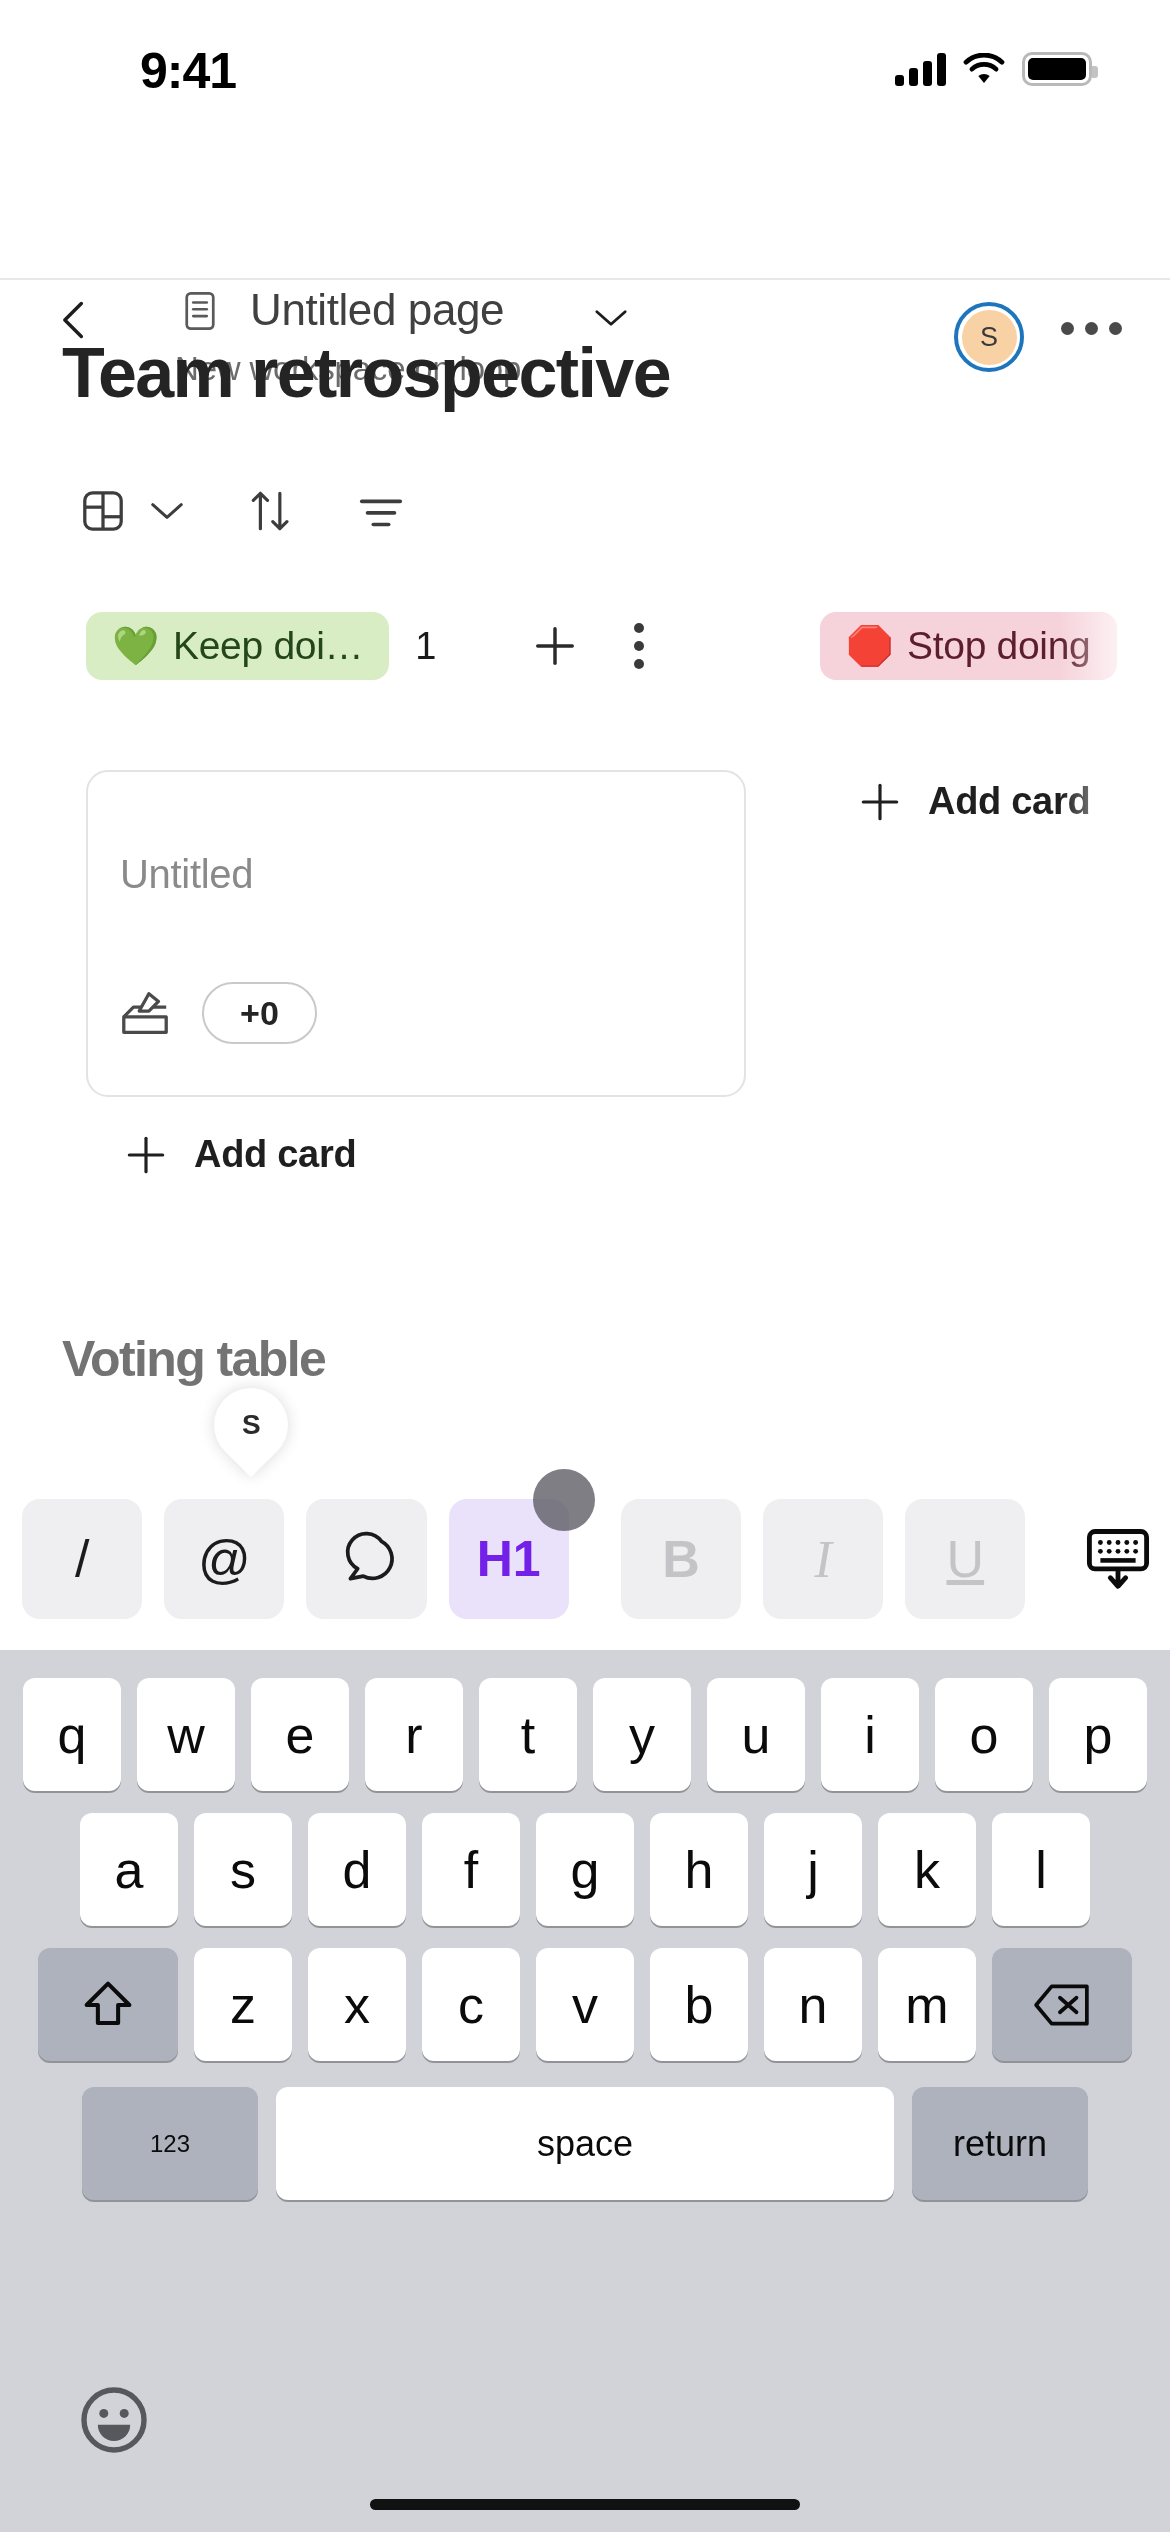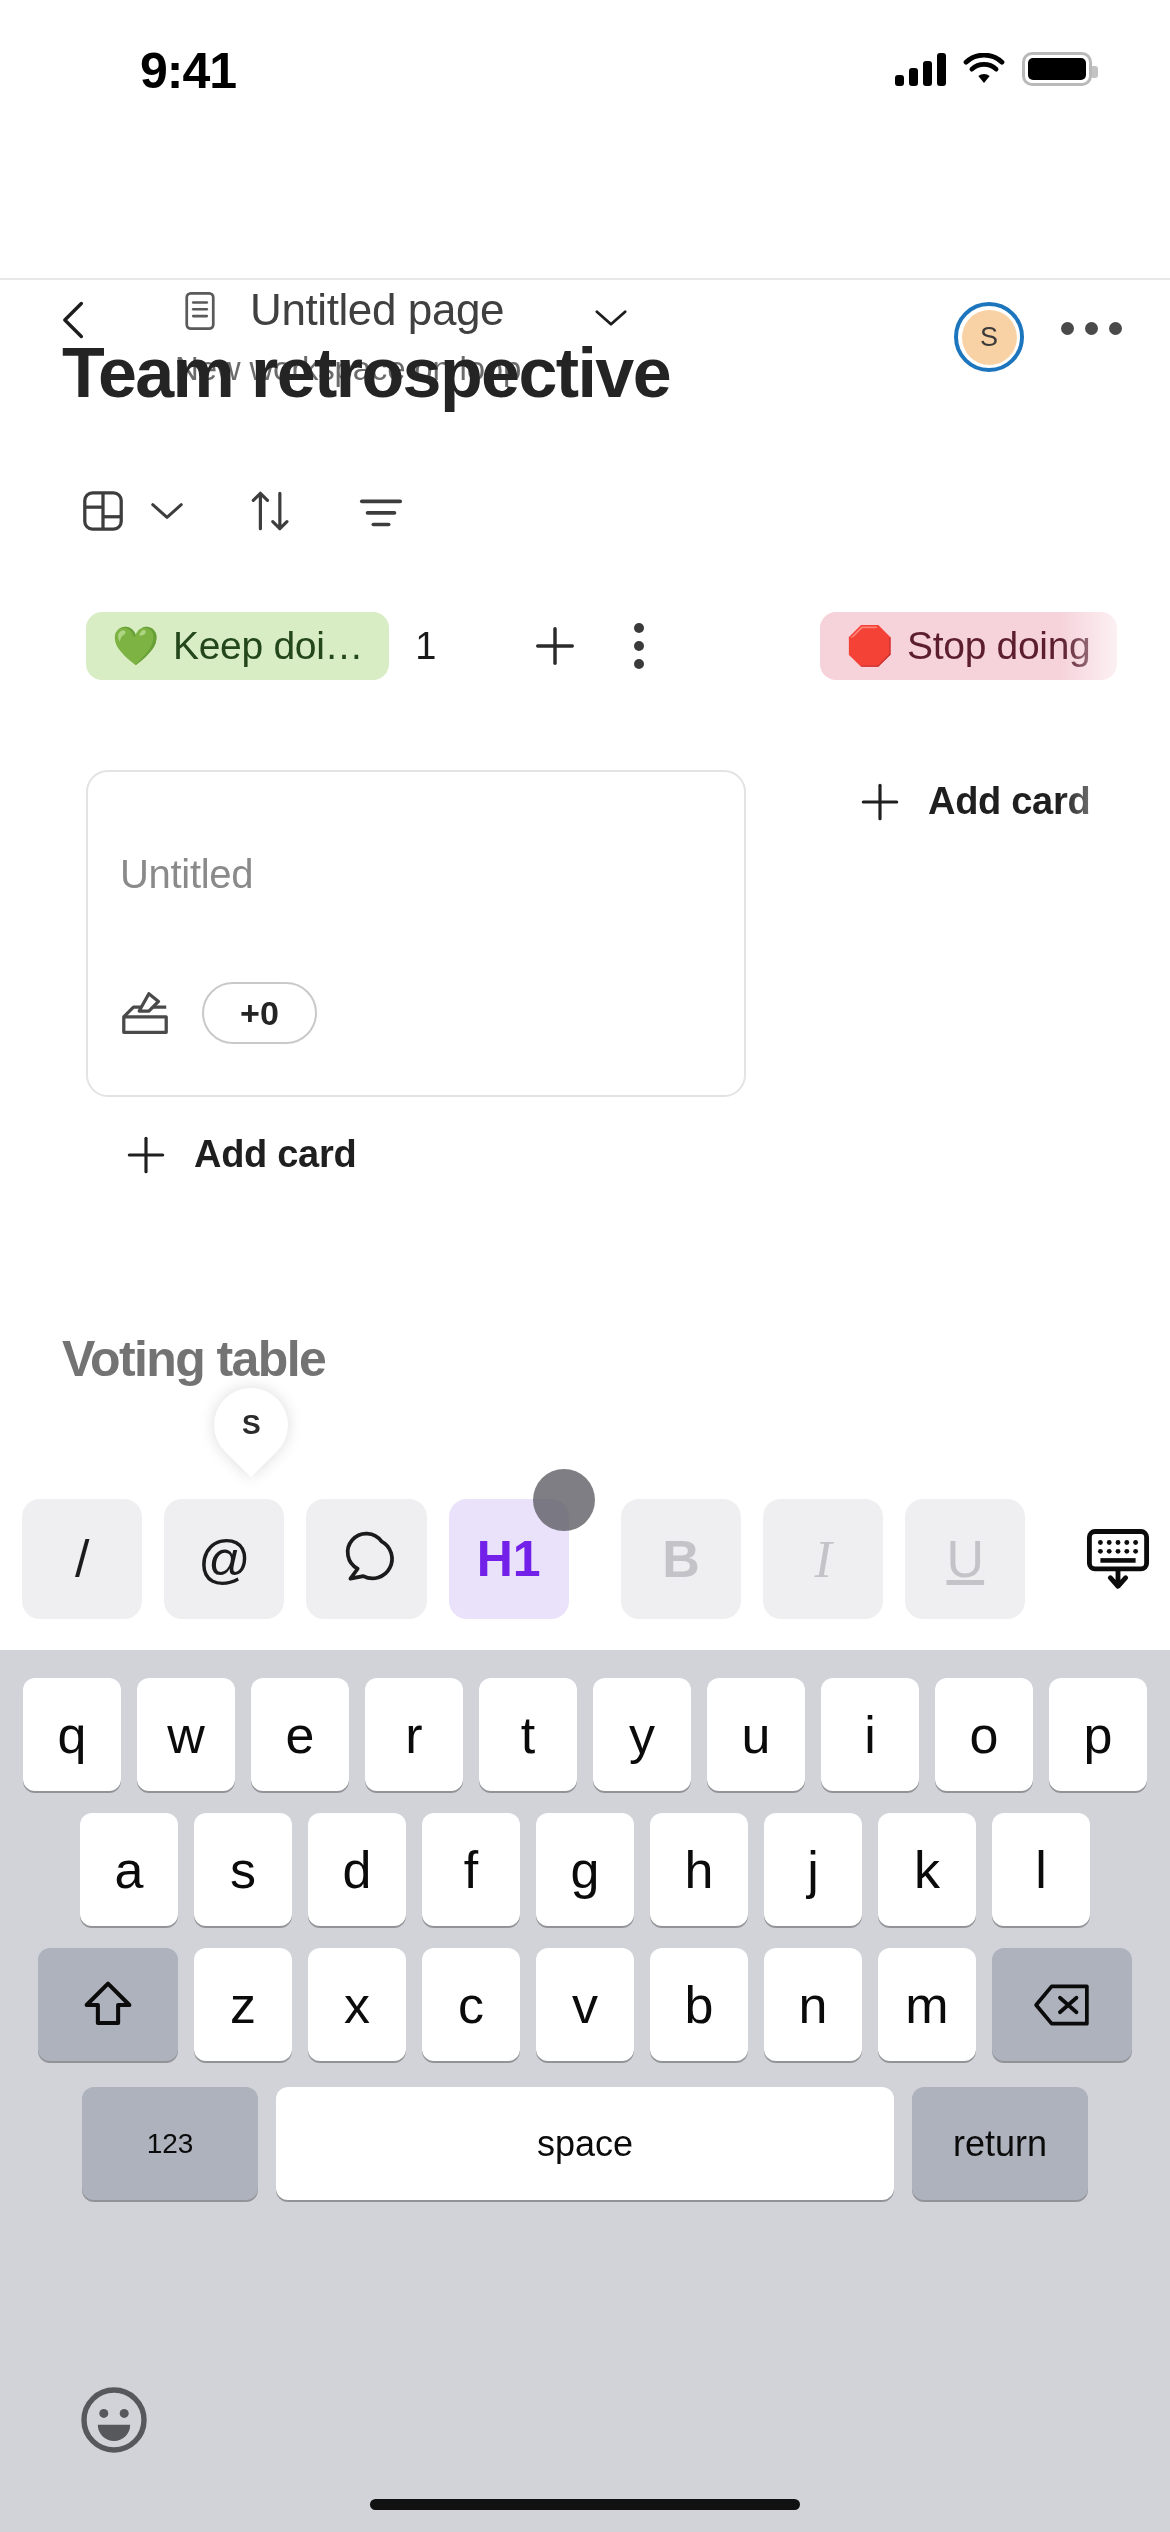--- a/index.html
+++ b/index.html
@@ -195,21 +195,21 @@
   .krow3 { padding-top: 22px; gap: 16px; }
   .krow4 { padding-top: 26px; gap: 18px; }
   .key {
     width: 98px; height: 113px; border-radius: 12px; background: #fff;
     box-shadow: 0 2px 0 rgba(0,0,0,0.30);
     display: flex; align-items: center; justify-content: center;
     font-size: 52px; color: #0b0b0b;
   }
   .key.dark { background: #adb2bd; box-shadow: 0 2px 0 rgba(0,0,0,0.30); }
   .key.wide { width: 140px; }
-  .key.fn { width: 176px; font-size: 28px; }
+  .key.fn { width: 176px; font-size: 24px; }
   .key.space { width: 618px; font-size: 36px; }
   .key.ret { width: 176px; font-size: 36px; }
   .kb-bottom {
     position: absolute; left: 0; bottom: 0; width: 1170px; height: 176px;
   }
   .emoji-key { position: absolute; left: 78px; bottom: 76px; width: 72px; height: 72px; }
   .home-indicator {
     position: absolute; left: 50%; transform: translateX(-50%); bottom: 22px;
     width: 430px; height: 11px; border-radius: 6px; background: #111;
   }

